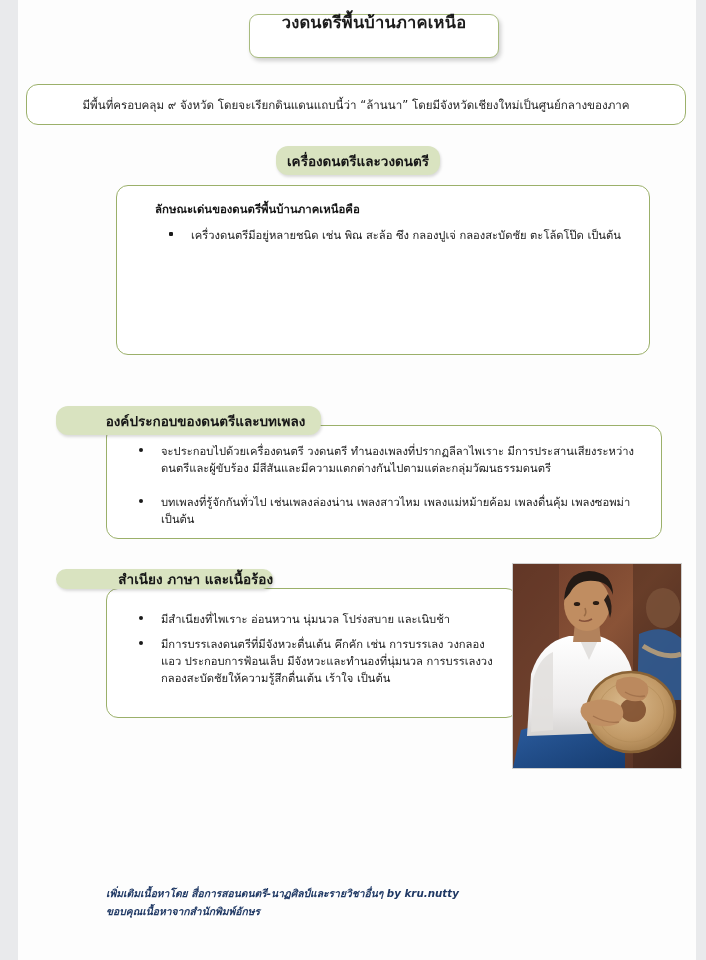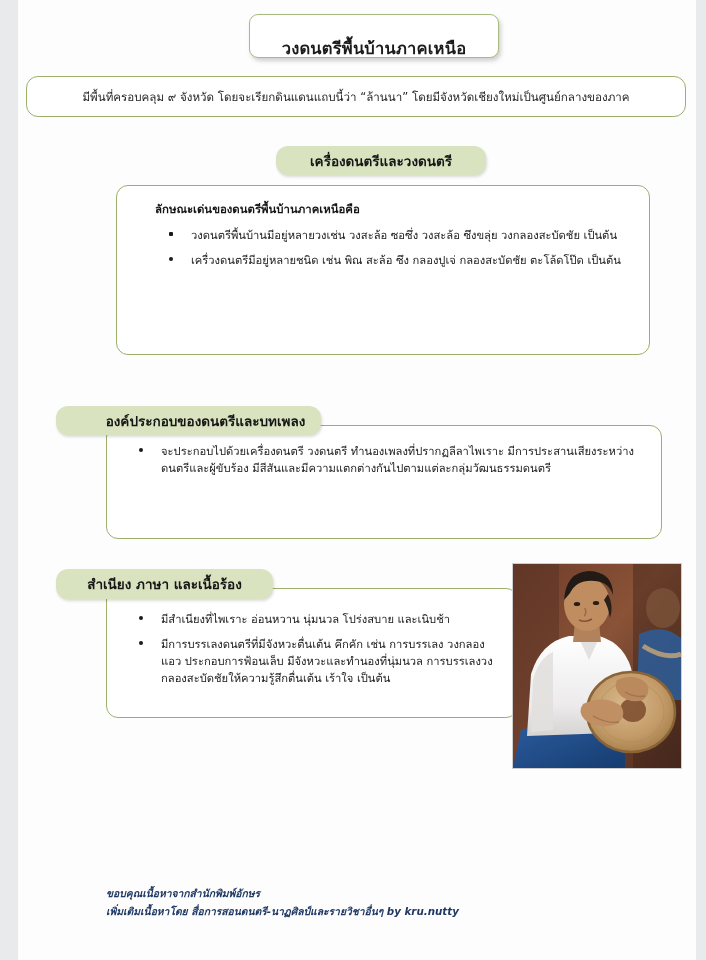--- a/index.html
+++ b/index.html
@@ -55,36 +55,36 @@
     position: absolute;
     left: 231px;
     top: 14px;
     width: 248px;
     height: 42px;
     border: 1.5px solid #a8bb7e;
     border-radius: 9px;
     background: #ffffff;
     box-shadow: 2px 3px 4px rgba(0,0,0,0.18);
     display: flex;
-    align-items: flex-end;
+    align-items: flex-start;
     justify-content: center;
   }
   .title-pill .txt {
     font-size: 16.5px;
     font-weight: bold;
     color: #1b1b1b;
     letter-spacing: .2px;
     line-height: 1;
   }
 
   
   .subtitle-box {
     position: absolute;
     left: 8px;
-    top: 76px;
+    top: 84px;
     width: 660px;
     height: 41px;
     display: flex;
     align-items: center;
     justify-content: center;
   }
   .subtitle-box .txt {
     font-size: 11.6px;
     color: #1e1e1e;
     white-space: nowrap;
@@ -193,62 +193,62 @@
   <div class="sheet">
 
     <div class="title-pill">
       <span class="txt">วงดนตรีพื้นบ้านภาคเหนือ</span>
     </div>
 
     <div class="obox subtitle-box">
       <span class="txt">มีพื้นที่ครอบคลุม ๙ จังหวัด โดยจะเรียกดินแดนแถบนี้ว่า “ล้านนา” โดยมีจังหวัดเชียงใหม่เป็นศูนย์กลางของภาค</span>
     </div>
 
-    <div class="tab" style="left:258px; top:146px; width:210px; height:29px;">
+    <div class="tab" style="left:258px; top:146px; width:164px; height:29px;">
       <span class="txt">เครื่องดนตรีและวงดนตรี</span>
     </div>
 
     <div class="obox cbox" id="box-instruments">
       <div class="inner">
         <p class="lead">ลักษณะเด่นของดนตรีพื้นบ้านภาคเหนือคือ</p>
         <ul class="blist">
           <li>
             <span class="bullet"></span>
           </li>
           <li>
             <span class="bullet"></span>
           </li>
           <li>
             <span class="bullet"></span>
-            <span>วงดนตรีพื้นบ้านมีอยู่หลายวงเช่น วงสะล้อ ซอซึ่ง วงสะล้อ ซึงขลุ่ย วงกลองสะบัดชัย เป็นต้น</span>
-          </li>
-          <li>
-            <span class="bullet"></span>
             <span>เครื่วงดนตรีมีอยู่หลายชนิด เช่น พิณ สะล้อ ซึง กลองปูเจ่ กลองสะบัดชัย ตะโล้ดโป๊ด เป็นต้น</span>
           </li>
         </ul>
       </div>
     </div>
 
     <div class="tab" style="left:38px; top:406px; width:231px; height:29px;padding-left:34px;">
       <span class="txt">องค์ประกอบของดนตรีและบทเพลง</span>
     </div>
 
     <div class="obox cbox" id="box-components">
       <div class="inner" style="padding-top:17px;">
         <ul class="blist">
           <li>
             <span class="bullet"></span>
             <span>จะประกอบไปด้วยเครื่องดนตรี วงดนตรี ทำนองเพลงที่ปรากฏลีลาไพเราะ    มีการประสานเสียงระหว่างดนตรีและผู้ขับร้อง มีสีสันและมีความแตกต่างกันไปตามแต่ละกลุ่มวัฒนธรรมดนตรี</span>
           </li>
+          <li>
+            <span class="bullet"></span>
+            <span>บทเพลงที่รู้จักกันทั่วไป เช่นเพลงล่องน่าน เพลงสาวไหม เพลงแม่หม้ายค้อม เพลงดื่นคุ้ม เพลงซอพม่า เป็นต้น</span>
+          </li>
         </ul>
       </div>
     </div>
 
-    <div class="tab" style="left:38px; top:569px; width:217px; height:30px;">
+    <div class="tab" style="left:38px; top:569px; width:217px; height:20px;justify-content:flex-end;">
       <span class="txt">สำเนียง ภาษา และเนื้อร้อง</span>
     </div>
 
     <div class="obox cbox" id="box-dialect">
       <div class="inner" style="padding-top:22px;">
         <ul class="blist">
           <li>
             <span class="bullet"></span>
             <span>มีสำเนียงที่ไพเราะ อ่อนหวาน นุ่มนวล โปร่งสบาย และเนิบช้า</span>
           </li>
@@ -317,18 +317,18 @@
         <ellipse cx="118" cy="148" rx="33" ry="30" fill="none" stroke="#b08a57" stroke-width="1" opacity=".6"></ellipse>
 
         <path d="M104 116 q18 -8 30 4 q4 10 -4 16 q-12 4 -22 -4 q-8 -8 -4 -16 z" fill="#bb895e"></path>
         <path d="M112 128 q10 6 20 4" stroke="#a3734d" stroke-width="1.4" fill="none"></path>
         <path d="M70 140 q22 -10 38 2 q6 10 -4 18 q-18 6 -32 -4 q-8 -8 -2 -16 z" fill="#c08f63"></path>
         <path d="M80 152 q14 8 26 6" stroke="#a3734d" stroke-width="1.4" fill="none"></path>
       </svg>
     </div>
 
     <div class="credit">
+      <div class="line">เพิ่มเติมเนื้อหาโดย สื่อการสอนดนตรี-นาฏศิลป์และรายวิชาอื่นๆ by kru.nutty</div>
       <div class="line">ขอบคุณเนื้อหาจากสำนักพิมพ์อักษร</div>
-      <div class="line">เพิ่มเติมเนื้อหาโดย สื่อการสอนดนตรี-นาฏศิลป์และรายวิชาอื่นๆ by kru.nutty</div>
     </div>
 
   </div>
 </div>
 
 </body></html>

